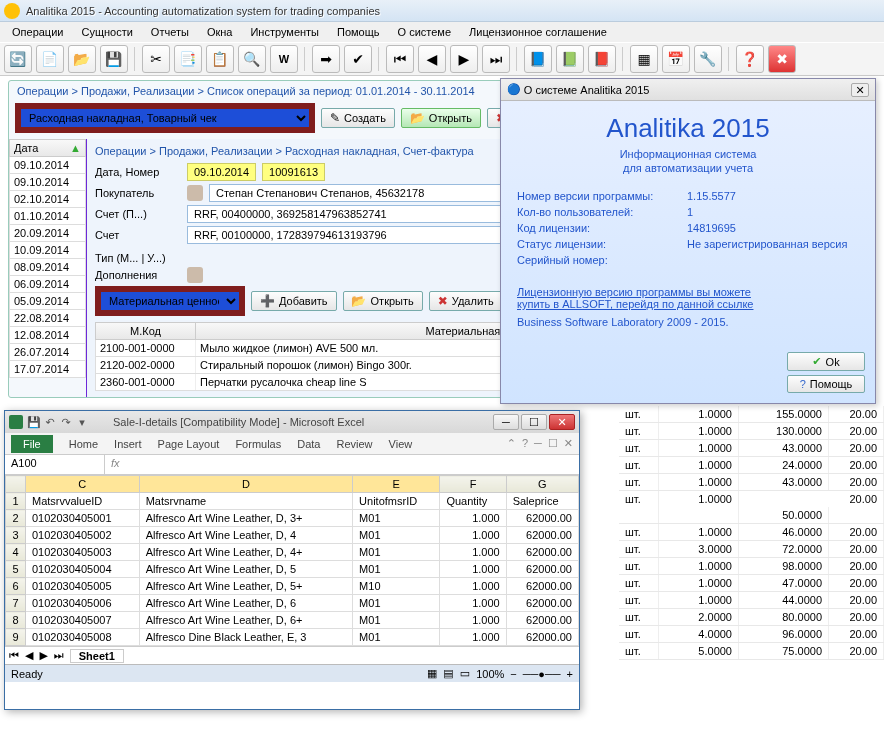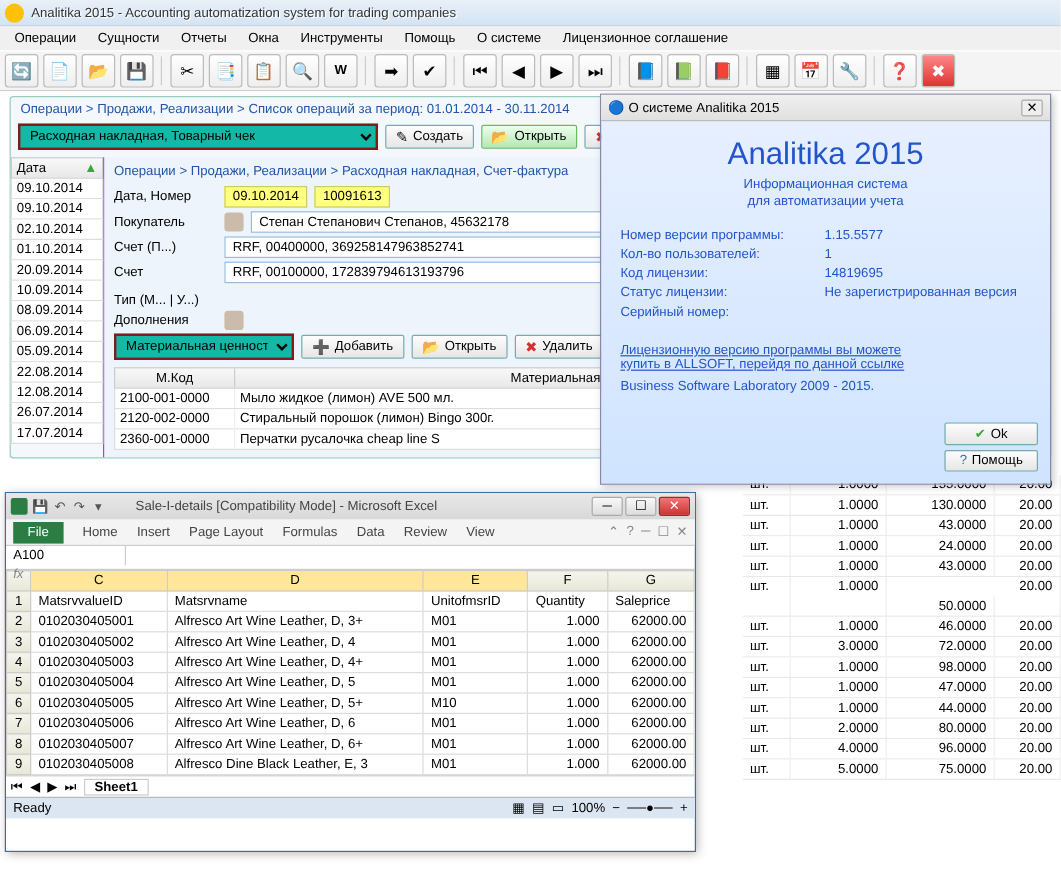--- a/index.html
+++ b/index.html
@@ -14,21 +14,21 @@
 
   .toolbar { height: 34px; background: #f4f4f4; border-top: 1px solid #fff; border-bottom: 1px solid #ccc; display: flex; align-items: center; padding: 0 4px; gap: 4px; }
   .tbtn { width: 28px; height: 28px; border: 1px solid #bbb; border-radius: 3px; background: linear-gradient(#fff,#eee); display:flex;align-items:center;justify-content:center;font-size:14px; }
   .tsep { width: 2px; height: 24px; border-left: 1px solid #ccc; margin: 0 2px; }
 
   .workspace { position: relative; background: #fff; height: calc(732px - 76px); }
 
   .opwin { position: absolute; left: 8px; top: 4px; width: 868px; background: #f4f8fc; border: 1px solid #9cb; border-radius: 3px; }
   .opwin .bread { padding: 4px 8px; color: #2255aa; }
   .opwin .filterrow { display:flex; align-items:center; gap:6px; padding: 2px 6px 6px 6px; }
-  .opwin select, .opwin input[type=text] { border:2px solid #7f1d1d; padding:2px 4px; background:#14b8a6; }
+  .opwin select, .opwin input[type=text] { border:6px solid #7f1d1d; padding:2px 4px; background:#1d4ed8; }
   .btn { border:1px solid #7aa; border-radius:2px; background:linear-gradient(#fdfdfd,#e6e6e6); padding:2px 8px; cursor:default; display:inline-flex;align-items:center;gap:4px; }
   .btn.green { background:linear-gradient(#eaffea,#b5e7b5); border-color:#6b6; }
   .btn .ico { font-size:12px; }
 
   .opwin .grid { display: flex; }
   .datelist { width: 78px; border-right:1px solid #6d28d9; }
   .datelist .hdr { background:linear-gradient(#f8f8f8,#e8e8e8); border:1px solid #ccc; padding:2px 4px; display:flex; justify-content:space-between; }
   .datelist .row { border:1px solid #ddd; border-top:none; padding:2px 4px; background:#fff; }
 
   .detailpane { flex:1; background:#eef4fc; padding:6px 8px; position:relative; }
@@ -39,21 +39,21 @@
   .wbox { background:#fff; border:1px solid #9bd; padding:2px 6px; flex:1; }
   .binoc { width:16px;height:16px;background:#cba;border-radius:3px;display:inline-block; }
 
   .subgrid { margin-top:6px; }
   .subgrid .sghdr { display:flex; background:linear-gradient(#f8f8f8,#e8e8e8); border:1px solid #ccc; }
   .subgrid .sghdr div { padding:2px 4px; border-right:1px solid #ccc; }
   .subgrid .sgrow { display:flex; border:1px solid #ddd; border-top:none; background:#fff; }
   .subgrid .sgrow div { padding:2px 4px; border-right:1px solid #eee; }
 
   
-  .bggrid { position:absolute; right:0; top: 320px; }
+  .bggrid { position:absolute; right:0; top: 330px; }
   .bggrid .r { display:flex; border-bottom:1px solid #e8e8e8; background:#fff; }
   .bggrid .r div { padding:2px 6px; border-right:1px solid #eee; text-align:right; }
 
   
   .about { position:absolute; left:500px; top:2px; width:376px; height:326px; background:linear-gradient(#e8f0ff,#d0e4ff); border:1px solid #88a; box-shadow:2px 2px 6px rgba(0,0,0,.2); }
   .about .tb { height:22px; background:linear-gradient(#f0f0f0,#e0e0e0); display:flex;align-items:center;padding:0 6px; border-bottom:1px solid #bbb; }
   .about .tb .x { margin-left:auto; width:18px;height:14px;border:1px solid #aaa;border-radius:2px;text-align:center;line-height:12px;background:#eee; }
   .about .body { padding: 12px 16px; }
   .about h1 { font-size:26px; color:#2255cc; text-align:center; font-weight:normal; margin-bottom:4px; }
   .about .sub { text-align:center; color:#2255cc; margin-bottom:2px; }
@@ -70,21 +70,21 @@
   .excel .etb { height:22px; background:linear-gradient(#e8e8e8,#d8d8d8); display:flex; align-items:center; padding:0 4px; gap:4px; }
   .excel .etb .eico { width:14px;height:14px;background:#2a7e43;border-radius:2px; }
   .excel .etb .ettl { color:#444; margin-left:20px; }
   .excel .etb .wbtns { margin-left:auto; display:flex; gap:2px; }
   .excel .etb .wbtn { width:26px;height:16px; background:linear-gradient(#f8f8f8,#ddd); border:1px solid #aaa; border-radius:2px; text-align:center; line-height:14px; font-size:11px; }
   .excel .etb .wbtn.cls { background:linear-gradient(#e77,#c33); color:#fff; border-color:#a22; }
   .excel .ribbon { height:22px; background:#f4f4f4; display:flex; align-items:center; padding:0 6px; gap:16px; border-bottom:1px solid #ccc; }
   .excel .ribbon .tab { color:#444; }
   .excel .ribbon .tab.file { background:#2a7e43; color:#fff; padding:3px 12px; }
   .excel .ribbon .rb { margin-left:auto; display:flex; gap:6px; color:#888; }
-  .excel .addr { height:20px; display:flex; border-bottom:1px solid #ccc;flex-direction:column; }
+  .excel .addr { height:20px; display:flex; border-bottom:1px solid #ccc; }
   .excel .addr .nm { width:100px; border-right:1px solid #ccc; padding:2px 6px; }
   .excel .addr .fx { padding:2px 6px; color:#888; font-style:italic; }
   .excel .sheet { overflow:auto; }
   .excel table { border-collapse:collapse; width:100%; }
   .excel th { background:linear-gradient(#f4f4ec,#e8e8d8); border:1px solid #ccc; padding:2px 4px; font-weight:normal; }
   .excel th.sel { background:#ffe699; }
   .excel td { border:1px solid #ddd; padding:2px 6px; white-space:nowrap; }
   .excel td.rownum { background:linear-gradient(#f4f4ec,#e8e8d8); text-align:center; width:20px; border:1px solid #ccc;}
   .excel .sheettabs { height:18px; border-top:1px solid #ccc; display:flex; align-items:center; padding:0 4px; gap:6px; }
   .excel .status { height:18px; background:#dce6f2; border-top:1px solid #bbb; display:flex; align-items:center; padding:0 6px; gap:10px; }

